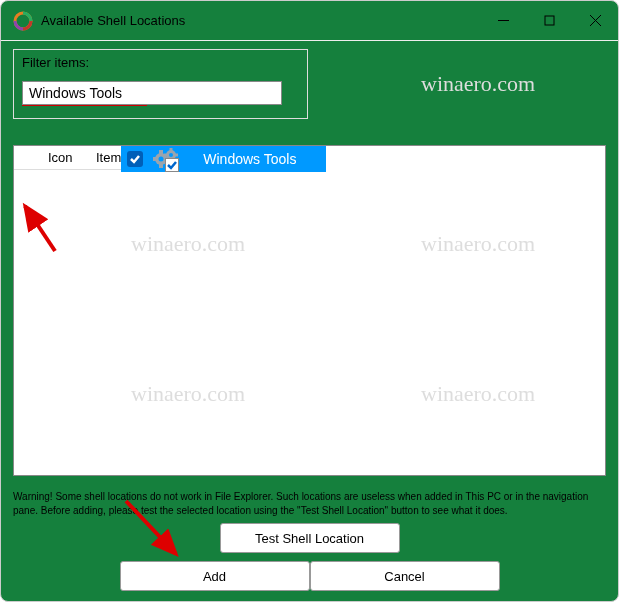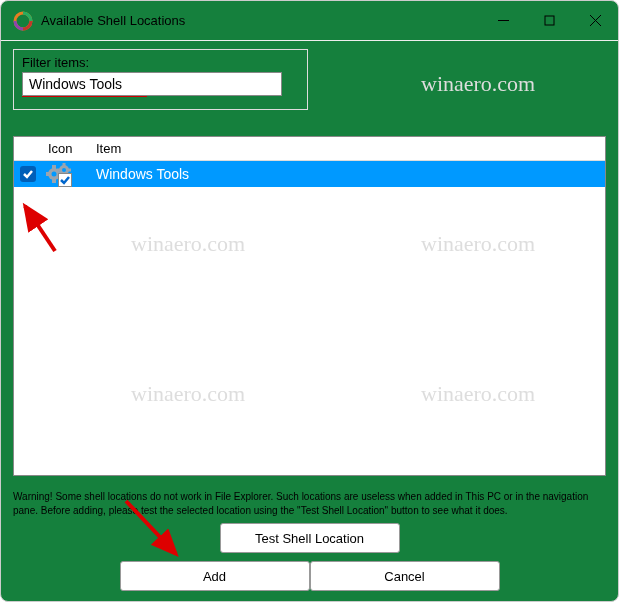--- a/index.html
+++ b/index.html
@@ -6,24 +6,24 @@
     body { width: 619px; height: 602px; background: #fff; position: relative; overflow: hidden; }
     .window { width: 619px; height: 602px; border: 1px solid #ccc; border-radius: 8px; overflow: hidden; display: flex; flex-direction: column; background: #15803d; position: relative; }
     .titlebar { height: 40px; display: flex; align-items: center; padding-left: 12px; border-bottom: 1px solid #eee; }
     .app-icon { width: 20px; height: 20px; margin-right: 8px; }
     .title-text { font-size: 13px; color: #000; flex: 1; }
     .win-buttons { display: flex; height: 100%; }
     .win-btn { width: 46px; height: 100%; display: flex; align-items: center; justify-content: center; font-size: 12px; cursor: pointer; }
     .win-btn svg { width: 11px; height: 11px; }
     .content { flex: 1; padding: 8px 12px 10px 12px; display: flex; flex-direction: column; position: relative; }
     .filter-group { width: 295px; border: 1px solid #ddd; padding: 5px 8px 12px 8px; position: relative; }
-    .filter-label { font-size: 13px; color: #000; margin-bottom: 2px; display: block; }
+    .filter-label { font-size: 13px; color: #000; margin-bottom: 11px; display: block; }
     .filter-input { width: 260px; height: 24px; border: 1px solid #888; padding: 2px 6px; font-size: 14px; outline: none; }
     .underline { height: 2px; background: #c00; width: 125px; margin-top: -1px; }
-    .list-area { border: 1px solid #888; margin-top: 26px; flex: 1; display: flex; flex-direction: column; background: #fff; position: relative; }
+    .list-area { border: 1px solid #888; margin-top: 26px; flex: 1; display: flex; flex-direction: row; background: #fff; position: relative; }
     .list-header { display: flex; height: 24px; align-items: center; border-bottom: 1px solid #ddd; font-size: 13px; }
     .col-check { width: 28px; }
     .col-icon { width: 50px; padding-left: 6px; }
     .col-item { flex: 1; padding-left: 4px; }
     .list-row { display: flex; align-items: center; height: 26px; background: #0099ff; color: #fff; font-size: 14px; padding-right: 30px; }
     .row-check { width: 28px; padding-left: 6px; }
     .row-check-box { width: 16px; height: 16px; background: #005fb8; border-radius: 3px; display: flex; align-items: center; justify-content: center; }
     .row-check-box svg { width: 10px; height: 10px; stroke: #fff; stroke-width: 2.5; fill: none; }
     .row-icon { width: 50px; padding-left: 4px; display: flex; align-items: center; position: relative; }
     .gear-icon { width: 26px; height: 22px; }

